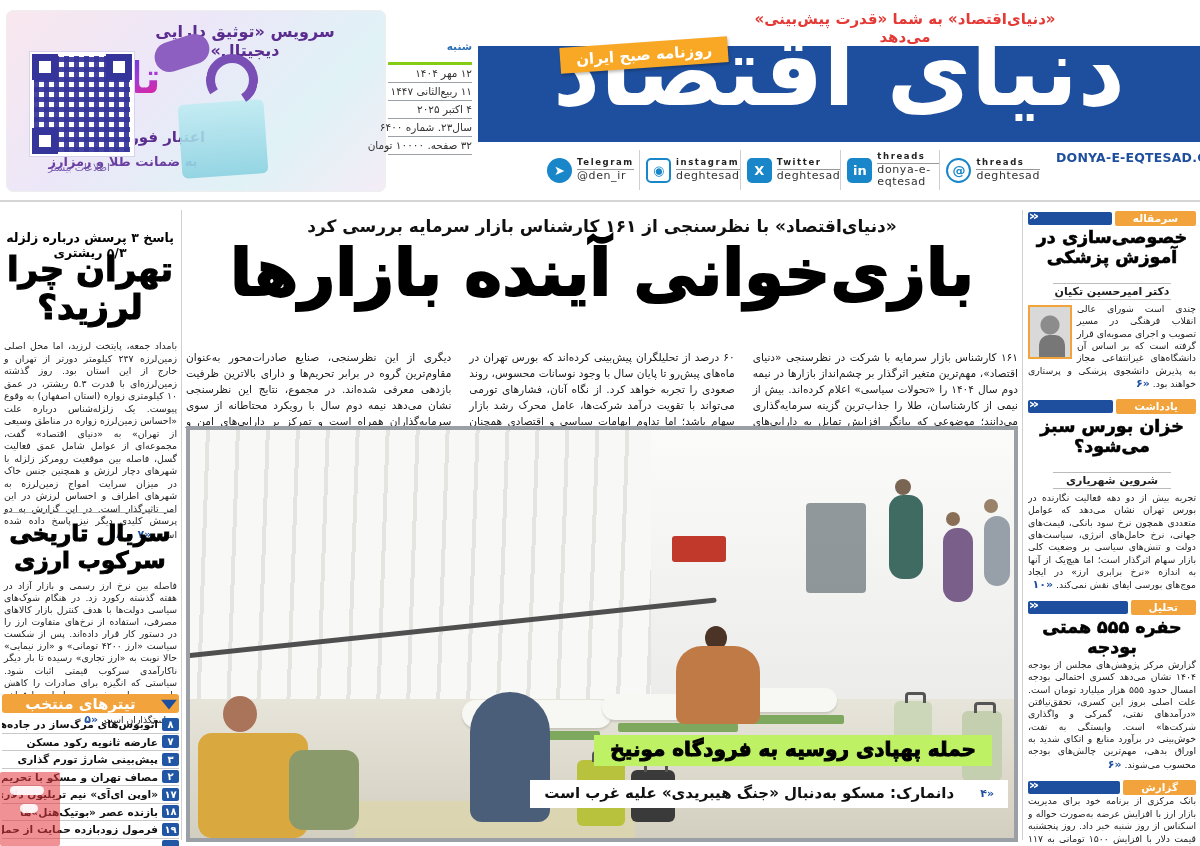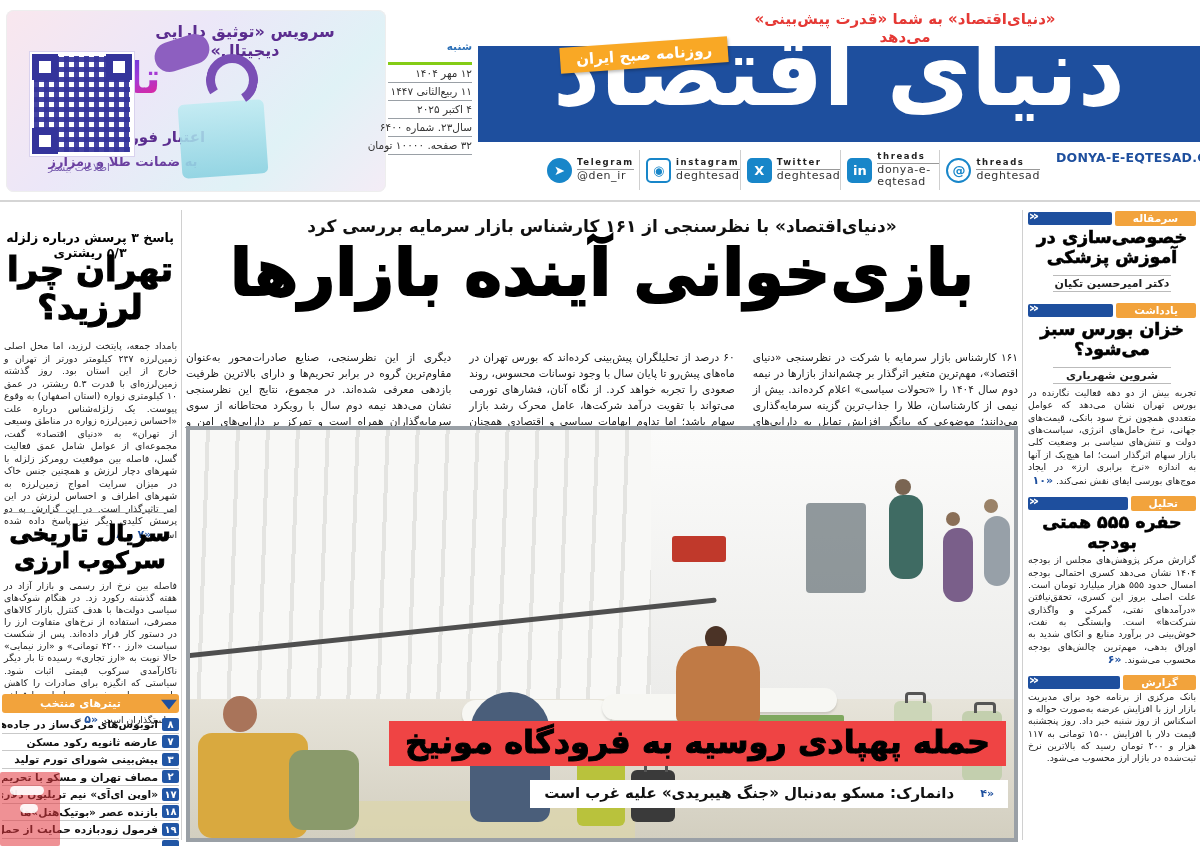--- a/index.html
+++ b/index.html
@@ -99,39 +99,39 @@
               background:linear-gradient(180deg,#e7e4da,#d3cfc0); }
   .ph-floor-y { position:absolute; bottom:0; left:20%; width:34%; height:9%; background:#dcd6ab; opacity:.75; }
   .blanket { position:absolute; background:#f7f7f3; border-radius:16px; box-shadow:0 2px 2px rgba(0,0,0,.12); }
   .cot { position:absolute; height:9px; background:#7fa85f; border-radius:2px;
          box-shadow:0 14px 0 -6px #5a5a5a; }
   .ph-person { position:absolute; border-radius:14px; }
   .ph-head { position:absolute; border-radius:50%; }
   .case { position:absolute; border-radius:6px; }
   .case::before { content:""; position:absolute; top:-9px; left:30%; width:40%; height:8px;
                   border:3px solid #555; border-bottom:none; border-radius:4px 4px 0 0; }
-  .cap1 { position:absolute; right:8px; bottom:72px; background:#ef4444; padding:2px 16px 5px;
-          font-size:32px; font-weight:bold; -webkit-text-stroke:1px #000; color:#000; }
+  .cap1 { position:absolute; right:22px; bottom:72px; background:#bef264; padding:2px 16px 5px;
+          font-size:20px; font-weight:bold; -webkit-text-stroke:1px #000; color:#000; }
   .cap2 { position:absolute; right:6px; bottom:30px; background:#fff; padding:4px 14px 6px;
           font-size:15px; font-weight:bold; color:#111; display:flex; gap:26px; align-items:center; }
 
   
   .lq-kicker { left:2px; top:230px; width:176px; text-align:center; font-size:12.5px; font-weight:bold; }
   .lq-title { left:2px; top:250px; width:176px; text-align:center; font-size:34px; line-height:1.12;
               font-weight:bold; -webkit-text-stroke:1.2px #000; }
   .lq-body { left:4px; top:340px; width:173px; font-size:9.4px; line-height:1.33;
              text-align:justify; color:#222; }
   .l-div { left:4px; top:512px; width:172px; height:1px; background:#aaa; }
   .lc-title { left:2px; top:520px; width:176px; text-align:center; font-size:23px; line-height:1.18;
               font-weight:bold; -webkit-text-stroke:1px #000; }
   .lc-body { left:4px; top:580px; width:173px; font-size:9.3px; line-height:1.3;
              text-align:justify; color:#222; }
   .sel-banner { left:2px; top:694px; width:177px; height:19px; background:#f2a33c;
                 border-radius:3px; display:flex; align-items:center; }
-  .sel-banner .lbl { flex:1; text-align:center; color:#fff; font-weight:bold; font-size:11px; }
+  .sel-banner .lbl { flex:1; text-align:center; color:#fff; font-weight:bold; font-size:15px; }
   .sel-banner .chev { color:#1e4f9e; font-weight:bold; font-size:13px; padding:0 5px;
                       transform:scaleX(1.6); }
   .sel-list { left:2px; top:716px; width:177px; height:130px; overflow:hidden; }
   .sel-row { display:flex; align-items:center; gap:4px; height:17.5px; border-bottom:1px solid #c9c9c9; }
   .sel-num { background:#2156a5; color:#fff; font-weight:bold; font-size:10px; min-width:17px;
              height:13px; display:flex; align-items:center; justify-content:center; border-radius:2px; }
   .sel-txt { font-size:10.6px; font-weight:bold; color:#111; white-space:nowrap; overflow:hidden; }
   .watermark { left:0; top:772px; width:60px; height:74px; background:rgba(225,55,62,.55);
                border-radius:2px; }
   .watermark i { position:absolute; background:#fff; border-radius:8px; opacity:.9; }
@@ -142,21 +142,21 @@
   .sec-bar { display:flex; align-items:center; height:16px; gap:3px; }
   .sec-label { background:#f2a33c; color:#fff; font-weight:bold; font-size:10.5px;
                padding:1px 18px 2px; border-radius:2px;text-align:right; }
   .sec-blue { flex:1; background:#1e4f9e; height:13px; border-radius:2px; position:relative; }
   .sec-blue .chev { position:absolute; left:2px; top:-3px; color:#fff; font-size:12px;
                     font-weight:bold; transform:scaleX(1.4); }
   .sec-title { text-align:center; font-size:17.5px; font-weight:bold; color:#000;
                -webkit-text-stroke:.6px #000; margin:1px 0 2px; }
   .sec-author { text-align:center; font-size:11px; font-weight:bold; color:#222;
                 border-top:1px solid #bbb; border-bottom:1px solid #bbb; width:70%;
-                margin:8px auto 3px; padding:1px 0; }
+                margin:16px auto 3px; padding:1px 0; }
   .sec-body { font-size:9.3px; line-height:1.33; text-align:justify; color:#222; }
   .author-photo { float:left; width:44px; height:54px; border:2px solid #f2a33c; margin:2px 5px 2px 0;
                   background:radial-gradient(circle at 50% 36%, #8c8c8c 0 9px, #d9d9d9 10px 100%);
                   position:relative; }
   .author-photo::after { content:""; position:absolute; left:9px; bottom:0; width:26px; height:22px;
                          background:#777; border-radius:10px 10px 0 0; }
 </style>
 </head>
 <body>
 
@@ -309,21 +309,21 @@
   <div class="sel-row">
     <span class="sel-num">۸</span>
     <span class="sel-txt">اتوبوس‌های مرگ‌ساز در جاده‌ها</span>
   </div>
   <div class="sel-row">
     <span class="sel-num">۷</span>
     <span class="sel-txt">عارضه ثانویه رکود مسکن</span>
   </div>
   <div class="sel-row">
     <span class="sel-num">۳</span>
-    <span class="sel-txt">پیش‌بینی شورای تورم تولید</span>
+    <span class="sel-txt">پیش‌بینی شارژ تورم گذاری</span>
   </div>
   <div class="sel-row">
     <span class="sel-num">۲</span>
     <span class="sel-txt">مصاف تهران و مسکو با تحریم‌ها</span>
   </div>
   <div class="sel-row">
     <span class="sel-num">۱۷</span>
     <span class="sel-txt">«اوپن ای‌آی» نیم تریلیون دلاری شد</span>
   </div>
   <div class="sel-row">
@@ -348,20 +348,25 @@
 
   <div>
     <div class="sec-bar">
       <span class="sec-label">سرمقاله</span>
       <span class="sec-blue">
           <span class="chev">«</span>
         </span>
     </div>
     <div class="sec-title">خصوصی‌سازی در آموزش پزشکی</div>
     <div class="sec-author">دکتر امیرحسین تکیان</div>
+    <div class="sec-body">
+      <span class="author-photo"></span>
+      <span>چندی است شورای عالی انقلاب فرهنگی در مسیر تصویب و اجرای مصوبه‌ای قرار گرفته است که بر اساس آن دانشگاه‌های غیرانتفاعی مجاز به پذیرش دانشجوی پزشکی و پرستاری خواهند بود.</span>
+      <span class="pgref">«۶</span>
+    </div>
   </div>
 
   <div>
     <div class="sec-bar">
       <span class="sec-label">یادداشت</span>
       <span class="sec-blue">
           <span class="chev">«</span>
         </span>
     </div>
     <div class="sec-title">خزان بورس سبز می‌شود؟</div>

